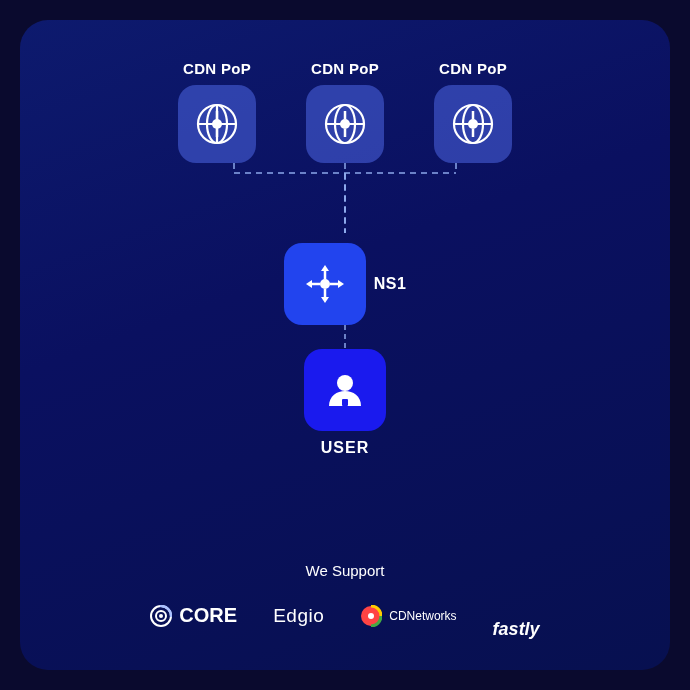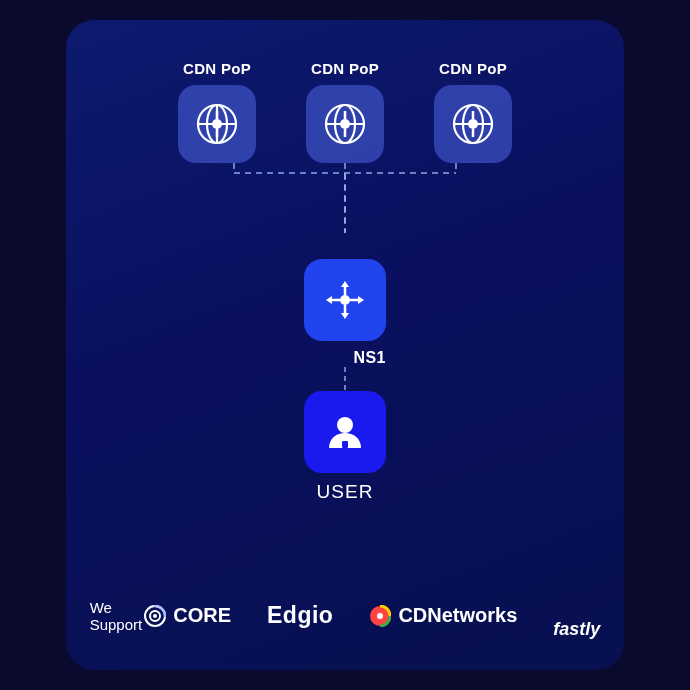--- a/index.html
+++ b/index.html
@@ -8,21 +8,21 @@
       width: 690px;
       height: 690px;
       display: flex;
       align-items: center;
       justify-content: center;
       background: #0a0a2e;
       font-family: 'Arial', sans-serif;
     }
 
     .card {
-      width: 558px;
+      width: 650px;
       height: 650px;
       background: linear-gradient(160deg, #0d1a6e 0%, #0a1060 40%, #071050 100%);
       border-radius: 28px;
       display: flex;
       flex-direction: column;
       align-items: center;
       justify-content: flex-start;
       padding: 40px 40px 30px 40px;
       position: relative;
     }
@@ -73,55 +73,54 @@
     .icon-box-user {
       background: #1a1aee;
       width: 82px;
       height: 82px;
       border-radius: 18px;
     }
 
     
     .ns1-section {
       display: flex;
-      flex-direction: column;
-      align-items: flex-end;
+      align-items: center;
       gap: 8px;
-      margin-top: 16px;
+      margin-top: 0;
     }
 
     .ns1-label {
       color: white;
       font-size: 16px;
       font-weight: 600;
       letter-spacing: 0.5px;
     }
 
     
     .user-section {
       display: flex;
       flex-direction: column;
       align-items: center;
       gap: 8px;
     }
 
     .user-label {
       color: white;
-      font-size: 19px;
-      font-weight: 400;
+      font-size: 16px;
+      font-weight: 700;
       letter-spacing: 1px;
     }
 
     
     .support-section {
       margin-top: auto;
       display: flex;
-      flex-direction: row;
-      align-items: center;
-      gap: 2px;
+      flex-direction: column;
+      align-items: center;
+      gap: 12px;
     }
 
     .support-label {
       color: white;
       font-size: 15px;
       font-weight: 400;
     }
 
     .logos-row {
       display: flex;
@@ -285,31 +284,31 @@
           <circle cx="11" cy="11" r="10" fill="none" stroke="white" stroke-width="2"></circle>
           <circle cx="11" cy="11" r="5" fill="none" stroke="white" stroke-width="2"></circle>
           <circle cx="11" cy="11" r="2" fill="white"></circle>
 
           <path d="M11 1 A10 10 0 0 1 21 11" stroke="#aac0ff" stroke-width="2.5" fill="none" stroke-linecap="round"></path>
         </svg>
         <span style="font-size:20px; font-weight:700;">CORE</span>
       </div>
 
       <div class="logo-item">
-        <span style="font-size:23px; font-weight:700; letter-spacing:0.5px;">Edgio</span>
+        <span style="font-size:19px; font-weight:400; letter-spacing:0.5px;">Edgio</span>
       </div>
 
       <div class="logo-item">
         <svg width="22" height="22" viewBox="0 0 22 22">
           <circle cx="11" cy="11" r="10" fill="#ff4444"></circle>
           <path d="M11 1 A10 10 0 0 1 21 11" stroke="#ffcc00" stroke-width="3" fill="none"></path>
           <path d="M21 11 A10 10 0 0 1 11 21" stroke="#44aa44" stroke-width="3" fill="none"></path>
           <circle cx="11" cy="11" r="3" fill="white"></circle>
         </svg>
-        <span style="font-size:20px; font-weight:700;">CDNetworks</span>
+        <span style="font-size:12px; font-weight:400;">CDNetworks</span>
       </div>
 
       <div class="logo-item">
         <span class="fastly-logo">fastly</span>
       </div>
 
     </div>
   </div>
 
 </div>

